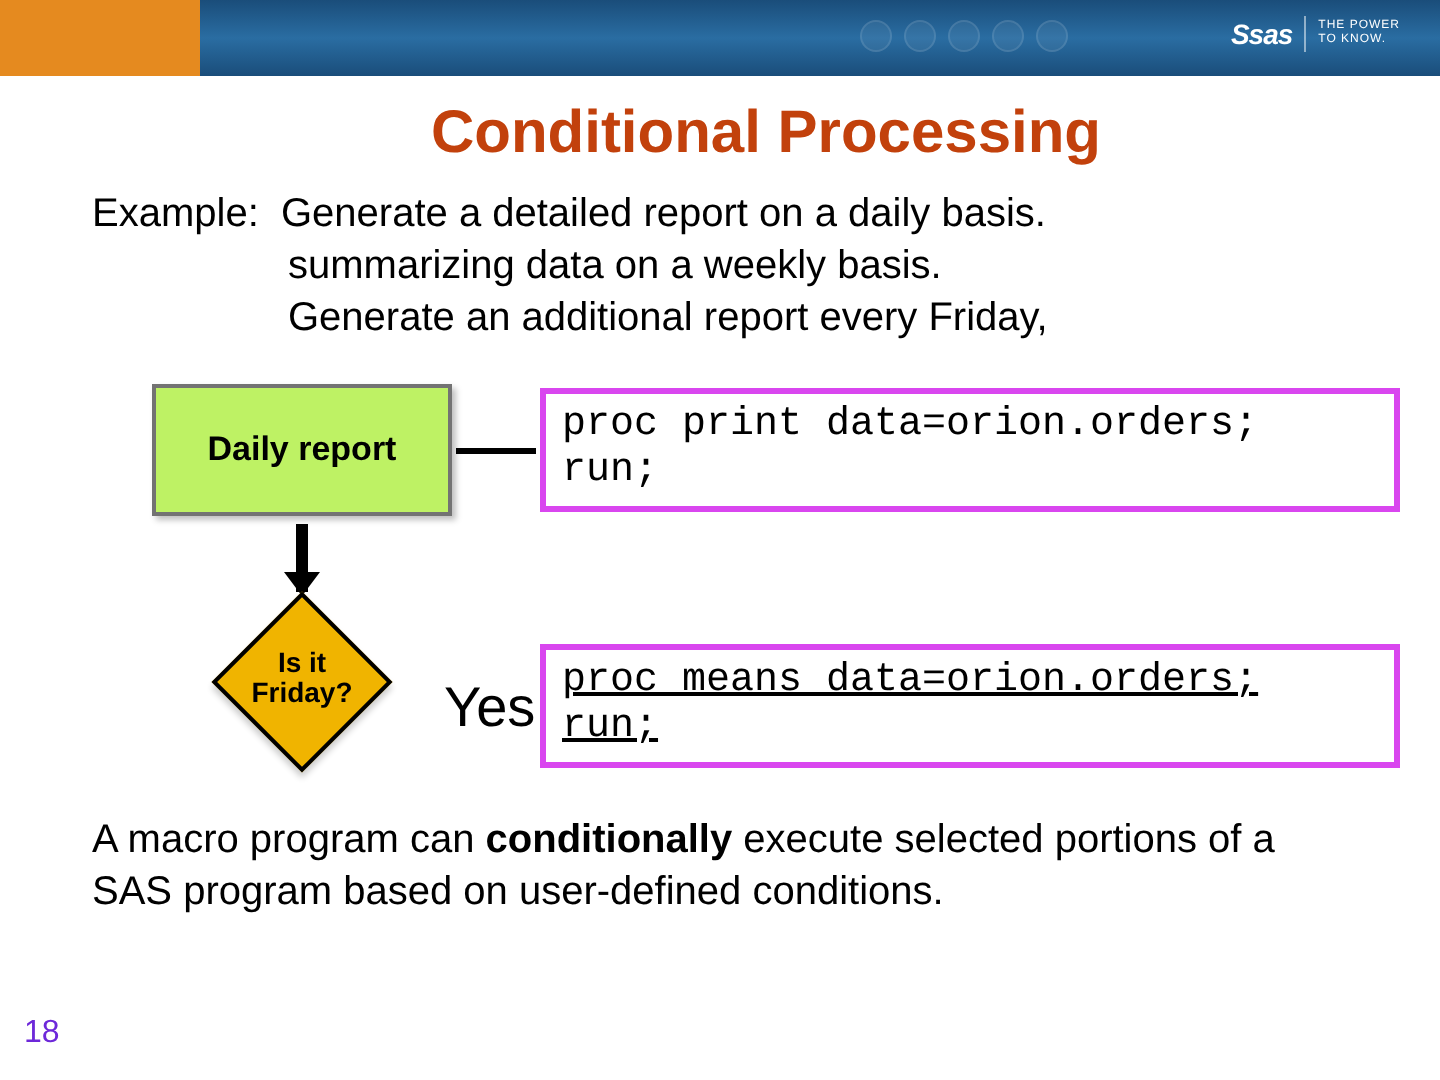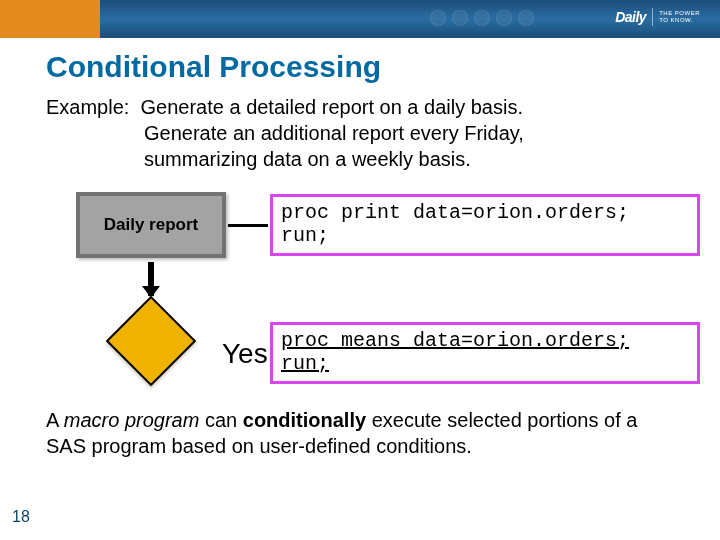--- a/index.html
+++ b/index.html
@@ -38,43 +38,44 @@
     right: 20px; top: 8px;
     color: #fff;
     font-weight: bold;
     font-size: 14px;
     display: flex; align-items: center; gap: 6px;
   }
   .logo .s { font-style: italic; letter-spacing: -0.5px; }
   .logo .divider { width: 1px; height: 18px; background: rgba(255,255,255,0.5); }
   .logo .tag { font-size: 6px; line-height: 7px; font-weight: normal; text-transform: uppercase; letter-spacing: 0.5px; }
   .slide-title {
-    color: #0369a1;
+    color: #c2410c;
     font-size: 30px;
     font-weight: bold;
     padding: 12px 0 4px 46px;
+    text-align: center;
   }
   .example {
     font-size: 20px;
     line-height: 1.3;
     padding: 6px 40px 0 46px;
   }
   .example .label { display: inline-block; }
   .example .indent { padding-left: 98px; display: block; }
   .diagram {
     position: relative;
     height: 220px;
     margin-top: 14px;
   }
   .box-daily {
     position: absolute;
     left: 76px; top: 6px;
     width: 150px; height: 66px;
-    background: #a3a3a3;
-    border: 4px solid #737373;
+    background: #bef264;
+    border: 2px solid #737373;
     box-shadow: 2px 2px 3px rgba(0,0,0,0.25);
     display: flex; align-items: center; justify-content: center;
     font-weight: bold; font-size: 17px;
   }
   .code-box {
     position: absolute;
     border: 3px solid #d946ef;
     background: #fff;
     font-family: "Courier New", monospace;
     font-size: 20px;
@@ -129,71 +130,75 @@
   .connector1 {
     position: absolute;
     left: 228px; top: 38px;
     width: 40px; height: 3px; background: #000;
   }
   .footer-text {
     font-size: 20px;
     line-height: 1.28;
     padding: 2px 42px 0 46px;
   }
-  .footer-text .i { font-style: italic; }
+  .footer-text .i { }
   .footer-text .b { font-weight: bold; margin-top: 24px; }
   .slide-num {
     position: absolute;
     left: 12px; bottom: 14px;
     font-size: 16px;
-    color: #0c4a6e;
+    color: #6d28d9;
   }
 </style>
 </head>
 <body>
 
 <div class="topbar">
   <div class="orange-tab"></div>
   <div class="dots">
     <span></span>
       <span></span>
       <span></span>
       <span></span>
       <span></span>
   </div>
   <div class="logo">
-    <span class="s">Daily</span>
+    <span class="s">Ssas</span>
     <span class="divider"></span>
     <span>
       <div class="tag">THE POWER</div>
       <div class="tag">TO KNOW.</div>
     </span>
   </div>
 </div>
 
 <h1 class="slide-title">Conditional Processing</h1>
 
 <div class="example">
   <span class="label">Example:</span>&nbsp;&nbsp;<span>Generate a detailed report on a daily basis.</span>
+  <span class="indent">summarizing data on a weekly basis.</span>
   <span class="indent">Generate an additional report every Friday,</span>
-  <span class="indent">summarizing data on a weekly basis.</span>
 </div>
 
 <div class="diagram">
   <div class="box-daily">Daily report</div>
 
   <div class="connector1"></div>
 
   <div class="code-box code1"><span>proc print data=orion.orders;</span>
 <span>run;</span></div>
 
   <div class="arrow-down"></div>
 
   <div class="diamond">
     <div class="diamond-shape"></div>
+    <div class="diamond-text">
+      <div>Is it</div>
+      <div>Friday?</div>
+    </div>
   </div>
 
   <div class="yes-label">Yes</div>
 
   <div class="code-box code2"><span>proc means data=orion.orders;</span>
 <span>run;</span></div>
 </div>
 
 <div class="footer-text">
   <span>A </span><span class="i">macro program</span><span> can </span><span class="b">conditionally</span><span> execute selected portions of a SAS program based on user-defined conditions.</span>

